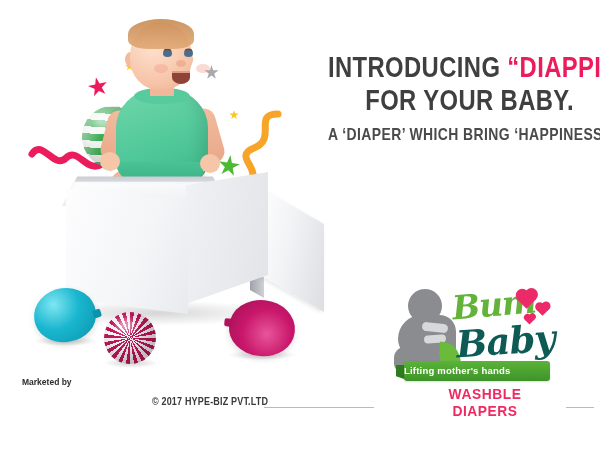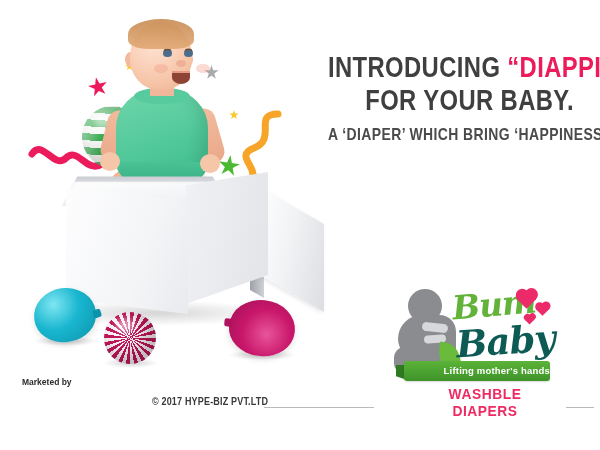--- a/index.html
+++ b/index.html
@@ -134,21 +134,21 @@
   .h2{left:146px;top:22px;width:9px;height:9px;}
   .h2:before{width:9px;height:9px;top:-4.5px;left:0;}
   .h2:after{width:9px;height:9px;left:4.5px;top:0;}
   .h3{left:134px;top:33px;width:7px;height:7px;}
   .h3:before{width:7px;height:7px;top:-3.5px;left:0;}
   .h3:after{width:7px;height:7px;left:3.5px;top:0;}
   .ribbon{position:absolute;left:12px;top:78px;width:146px;height:20px;
     background:linear-gradient(180deg,#5cb338,#3e9329);border-radius:3px;
     box-shadow:0 1px 2px rgba(0,0,0,.15);}
   .ribbon-txt{position:absolute;left:0;top:0;width:146px;height:20px;line-height:20px;
-    text-align:right;color:#ffffff;font-size:9.5px;font-weight:600;letter-spacing:.2px;}
+    text-align:left;color:#ffffff;font-size:9.5px;font-weight:600;letter-spacing:.2px;}
   .ribbon-tail{position:absolute;left:4px;top:82px;width:14px;height:16px;background:#2f7a20;
     clip-path:polygon(0 0,100% 0,100% 100%,0 70%);}
   .washble{position:absolute;left:18px;top:102px;width:150px;text-align:center;
     font-family:"Liberation Sans Narrow","Liberation Sans",sans-serif;font-weight:700;
     font-size:15px;color:#ee2a63;letter-spacing:.6px;transform:scaleX(.92);}
   .site{position:absolute;left:18px;top:120px;width:150px;text-align:center;
     font-size:10.5px;color:#6d6e71;letter-spacing:.2px;}
   .rule{position:absolute;height:1px;background:#b9babc;}
   .rule.left{left:264px;top:407px;width:110px;}
   .rule.right{left:566px;top:407px;width:28px;}

